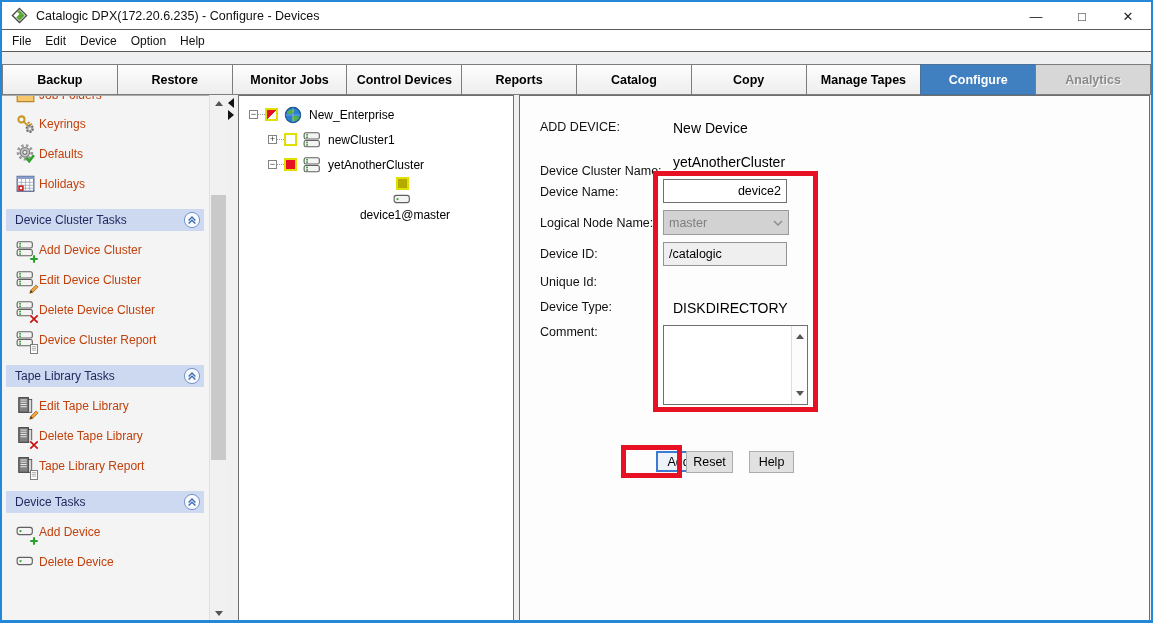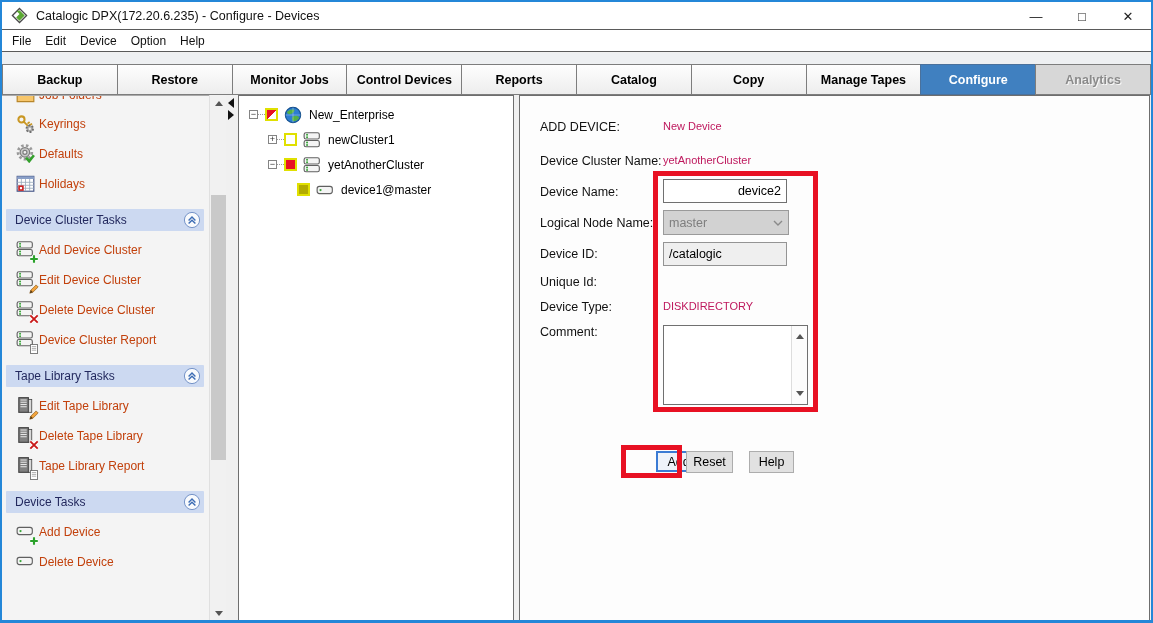--- a/index.html
+++ b/index.html
@@ -80,21 +80,21 @@
   .cb-unchecked { background: #fff; }
   .cb-checked-red { background: #e81123; }
   .cb-checked-olive { background: #b3ab00; }
   .tree-icon { width: 18px; height: 18px; flex: none; margin-right: 7px; position: relative; }
   .tree-label { white-space: nowrap; }
 
   
   .formpanel { position: absolute; left: 517px; top: 93px; width: 631px; height: 527px;
     background: #fdfdfd; border: 1px solid #6e6e6e; }
   .flabel { position: absolute; left: 20px; font-size: 12.5px; color: #111; white-space: nowrap; }
-  .fvalue { position: absolute; left: 143px; font-size: 11px; color: #be185d; white-space: nowrap; }
+  .fvalue { position: absolute; left: 153px; font-size: 14px; color: #000000; white-space: nowrap; }
   .ftext { position: absolute; left: 143px; width: 124px; height: 24px; border: 1px solid #707070;
     background: #fff; font-family: "Liberation Sans", sans-serif; font-size: 12.5px; padding: 0 5px; color: #000; }
   .ftext.readonly { background: #efefef; border-color: #949494; }
   .fselect { position: absolute; left: 143px; width: 126px; height: 25px; border: 1px solid #9a9a9a;
     background: #d2d2d2; color: #7e7e7e; font-size: 12.5px; display: flex; align-items: center;
     padding: 0 5px; justify-content: space-between; }
   .comment-wrap { position: absolute; left: 143px; top: 229px; width: 145px; height: 80px;
     border: 1px solid #707070; background: #fff; display: flex; }
   .comment-wrap textarea { flex: 1; border: none; resize: none; outline: none;
     font-family: "Liberation Sans", sans-serif; font-size: 12px; }
@@ -407,36 +407,36 @@
         <span class="tree-icon"><svg class="base" viewBox="0 0 16 16" width="18" height="18">
             <rect x="1" y="1.5" width="13.5" height="5.6" rx="1.6" fill="#f4f4f4" stroke="#606060"></rect>
             <circle cx="3.6" cy="3.4" r="0.9" fill="#3aa63a"></circle>
             <circle cx="3.6" cy="5.5" r="0.9" fill="#3aa63a"></circle>
             <rect x="1" y="8.4" width="13.5" height="5.6" rx="1.6" fill="#f4f4f4" stroke="#606060"></rect>
             <circle cx="3.6" cy="10.3" r="0.9" fill="#3aa63a"></circle>
             <circle cx="3.6" cy="12.4" r="0.9" fill="#3aa63a"></circle>
           </svg></span>
         <span class="tree-label">yetAnotherCluster</span>
       </div>
-      <div class="tree-row" style="padding-left: 58px;">
+      <div class="tree-row" style="padding-left: 58px; flex-direction: column;">
         <span class="cb cb-checked-olive"></span>
         <span class="tree-icon"><svg class="base" viewBox="0 0 16 16" width="18" height="18">
             <rect x="1" y="4.8" width="13.5" height="6.4" rx="2" fill="#f4f4f4" stroke="#606060"></rect>
             <circle cx="4" cy="8" r="1" fill="#3aa63a"></circle>
           </svg></span>
         <span class="tree-label">device1@master</span>
       </div>
     </div>
   <div class="gap-strip"></div>
 
   <div class="formpanel">
     <span class="flabel" style="top:24px">ADD DEVICE:</span>
     <span class="fvalue" style="top:24px">New Device</span>
 
-    <span class="flabel" style="top:58px">Device Cluster Name:</span>
+    <span class="flabel" style="top:68px">Device Cluster Name:</span>
     <span class="fvalue" style="top:58px">yetAnotherCluster</span>
 
     <span class="flabel" style="top:89px">Device Name:</span>
     <input class="ftext" style="top: 83px; text-align: right;" value="device2">
 
     <span class="flabel" style="top:120px">Logical Node Name:</span>
     <div class="fselect" style="top:114px">
       <span>master</span>
       <svg width="10" height="6" viewBox="0 0 10 6">
         <path d="M1 1l4 4 4-4" stroke="#8a8a8a" stroke-width="1.4" fill="none"></path>

